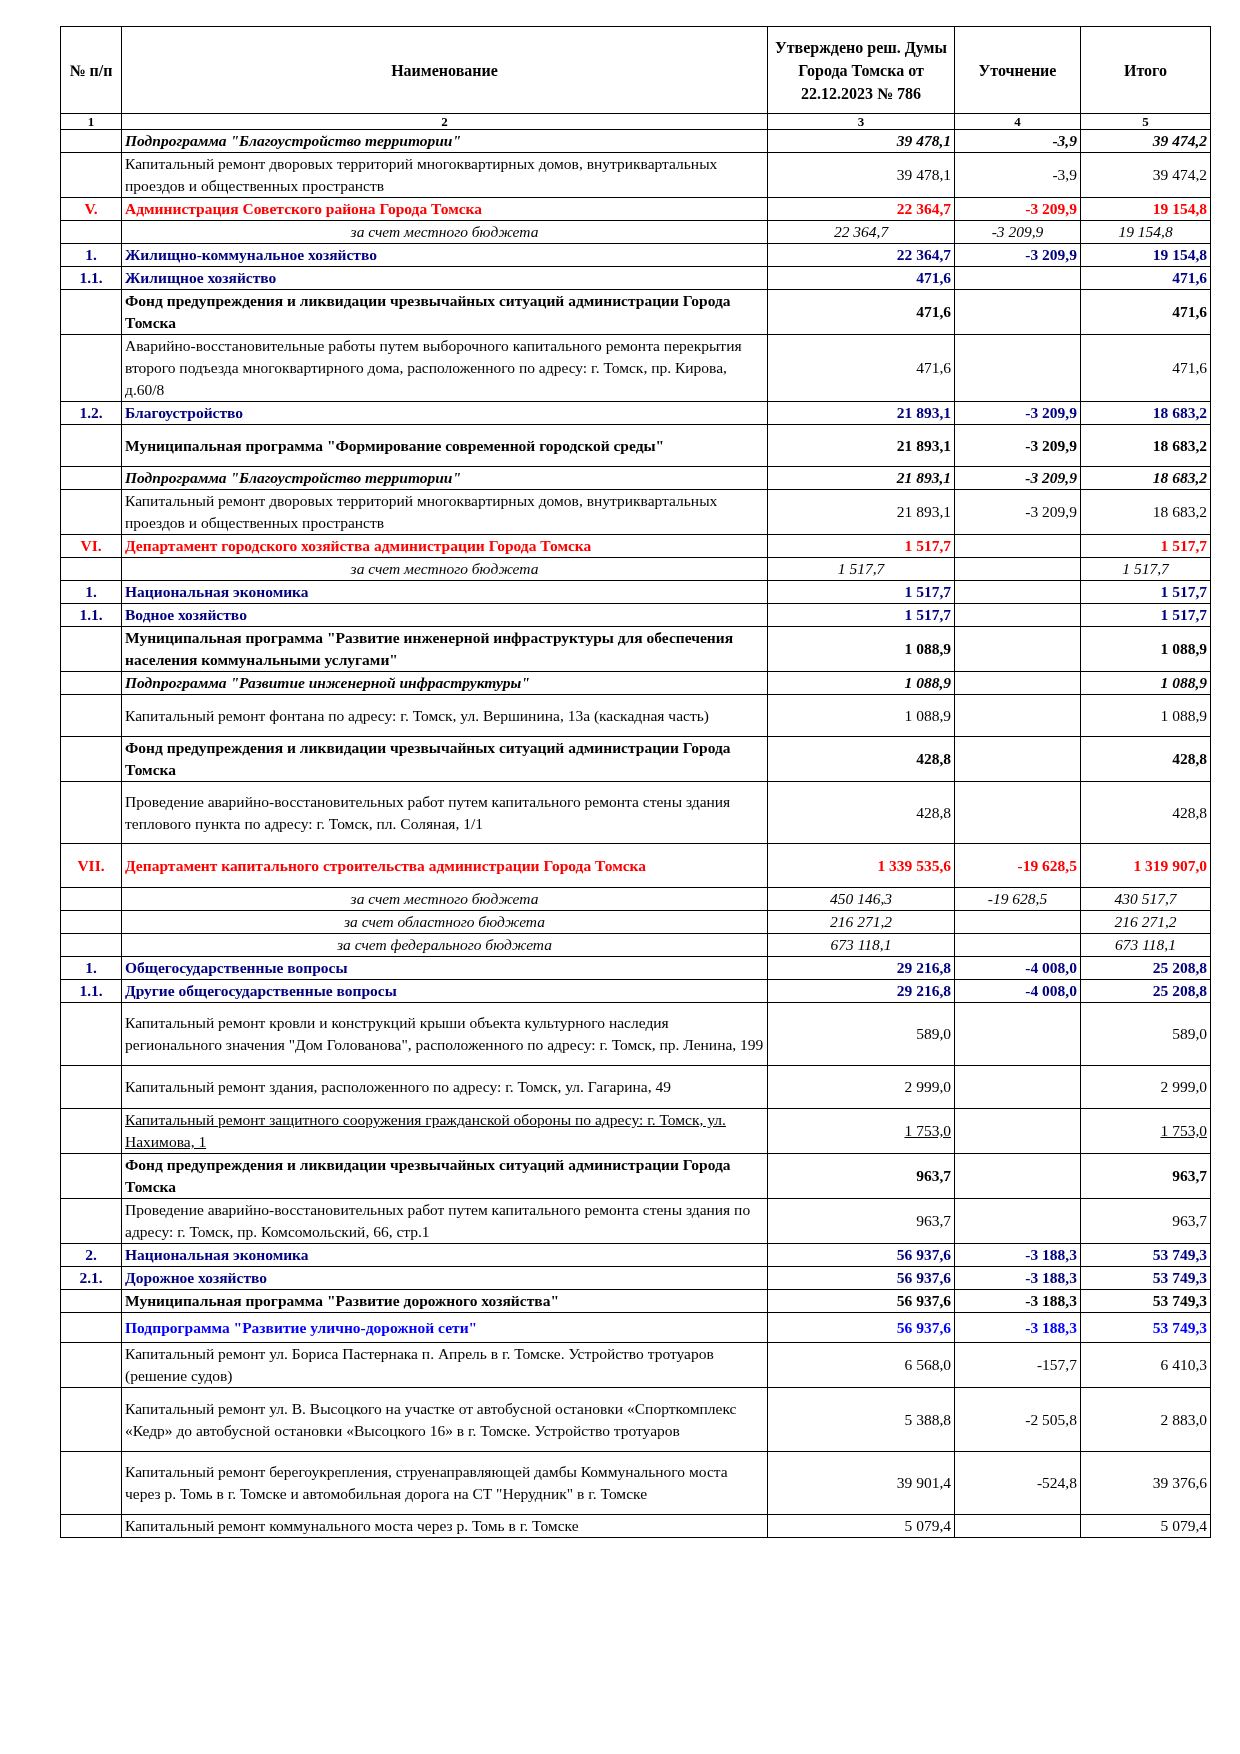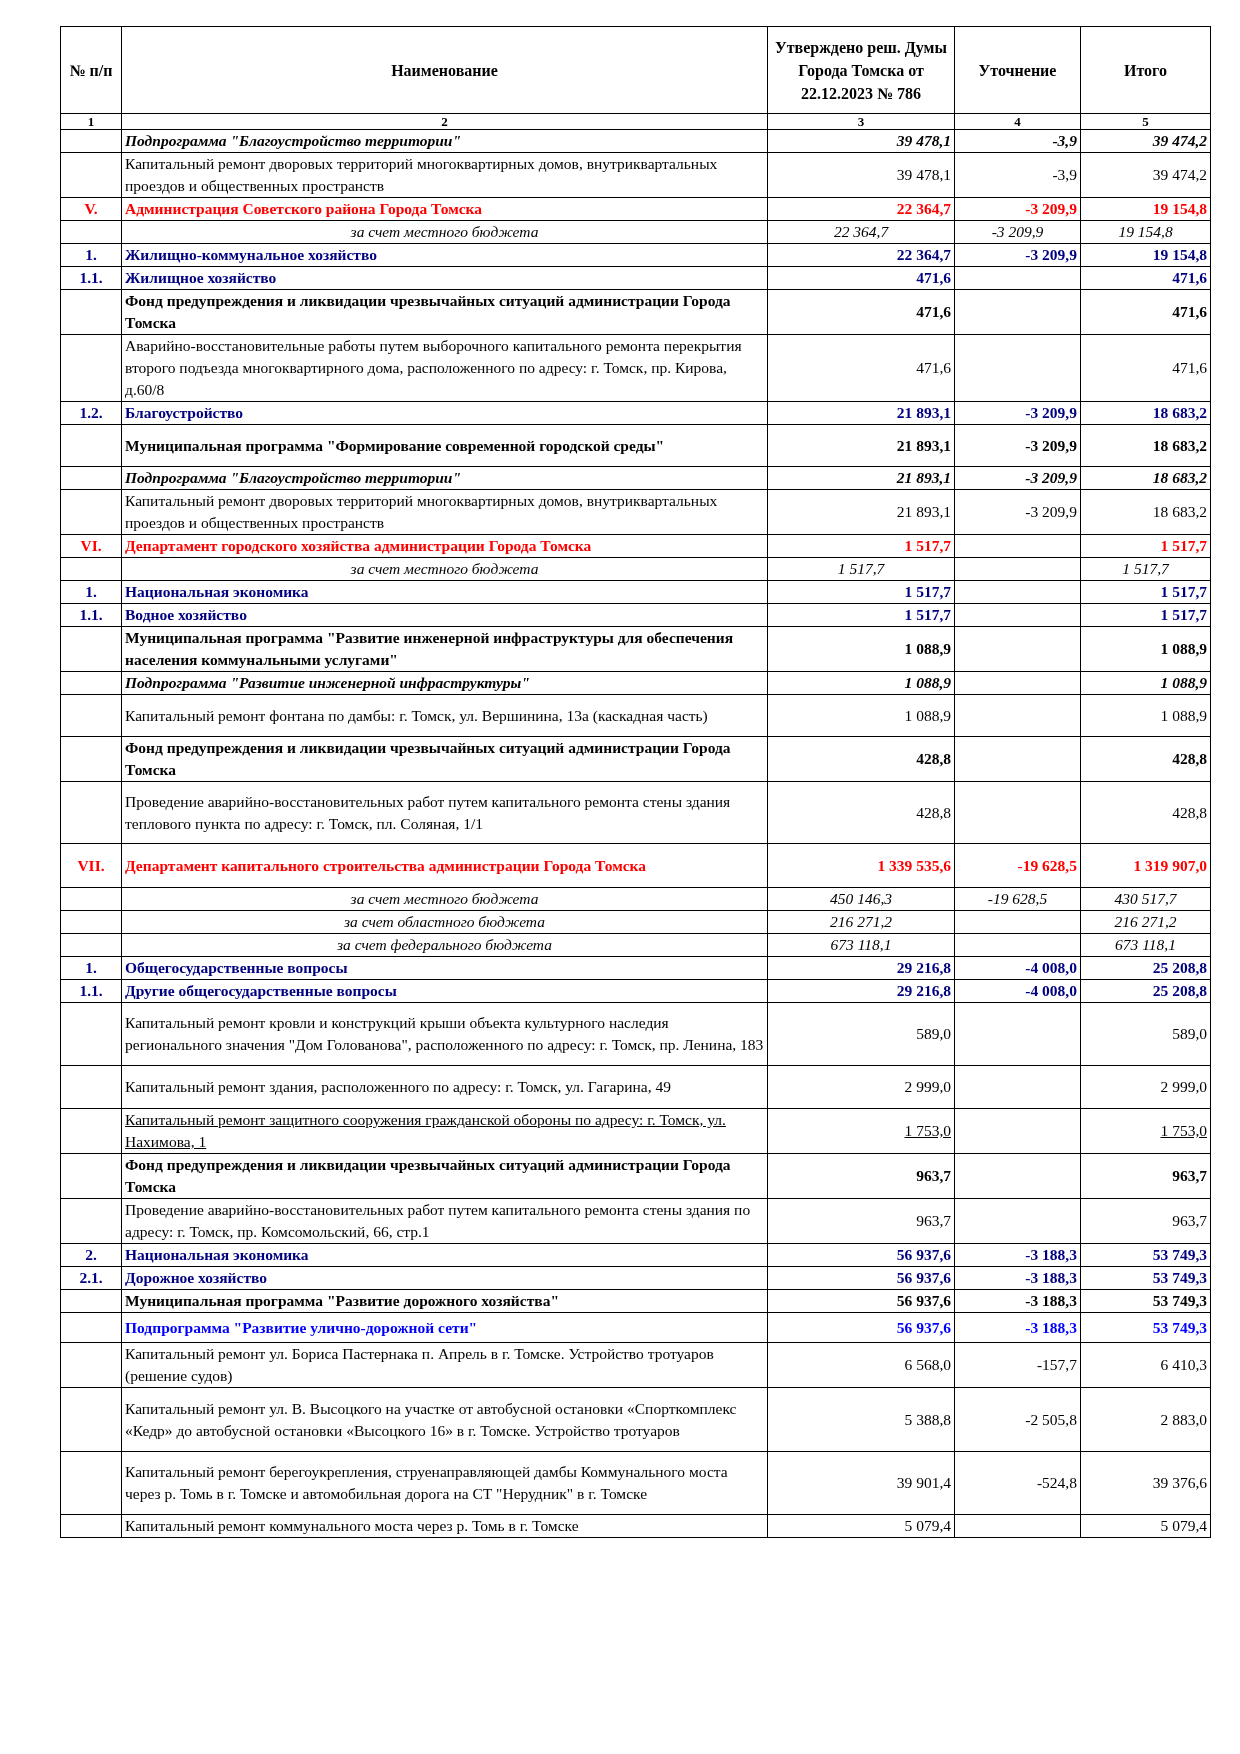--- a/index.html
+++ b/index.html
@@ -169,21 +169,21 @@
       </tr>
       <tr class="bi" style="height: 22px;">
         <td class="no"></td>
         <td class="name">Подпрограмма "Развитие инженерной инфраструктуры"</td>
         <td class="num">1 088,9</td>
         <td class="num"></td>
         <td class="num">1 088,9</td>
       </tr>
       <tr class="plain" style="height: 42px;">
         <td class="no"></td>
-        <td class="name">Капитальный ремонт фонтана по дамбы: г. Томск, ул. Вершинина, 13а (каскадная часть)</td>
+        <td class="name">Капитальный ремонт фонтана по адресу: г. Томск, ул. Вершинина, 13а (каскадная часть)</td>
         <td class="num">1 088,9</td>
         <td class="num"></td>
         <td class="num">1 088,9</td>
       </tr>
       <tr class="bold" style="height: 43px;">
         <td class="no"></td>
         <td class="name">Фонд предупреждения и ликвидации чрезвычайных ситуаций администрации Города Томска</td>
         <td class="num">428,8</td>
         <td class="num"></td>
         <td class="num">428,8</td>
@@ -232,21 +232,21 @@
       </tr>
       <tr class="navy" style="height: 21px;">
         <td class="no">1.1.</td>
         <td class="name">Другие общегосударственные вопросы</td>
         <td class="num">29 216,8</td>
         <td class="num">-4 008,0</td>
         <td class="num">25 208,8</td>
       </tr>
       <tr class="plain" style="height: 63px;">
         <td class="no"></td>
-        <td class="name">Капитальный ремонт кровли и конструкций крыши объекта культурного наследия регионального значения "Дом Голованова", расположенного по адресу: г. Томск, пр. Ленина, 183</td>
+        <td class="name">Капитальный ремонт кровли и конструкций крыши объекта культурного наследия регионального значения "Дом Голованова", расположенного по адресу: г. Томск, пр. Ленина, 199</td>
         <td class="num">589,0</td>
         <td class="num"></td>
         <td class="num">589,0</td>
       </tr>
       <tr class="plain" style="height: 43px;">
         <td class="no"></td>
         <td class="name">Капитальный ремонт  здания, расположенного по адресу: г. Томск, ул. Гагарина, 49</td>
         <td class="num">2 999,0</td>
         <td class="num"></td>
         <td class="num">2 999,0</td>

